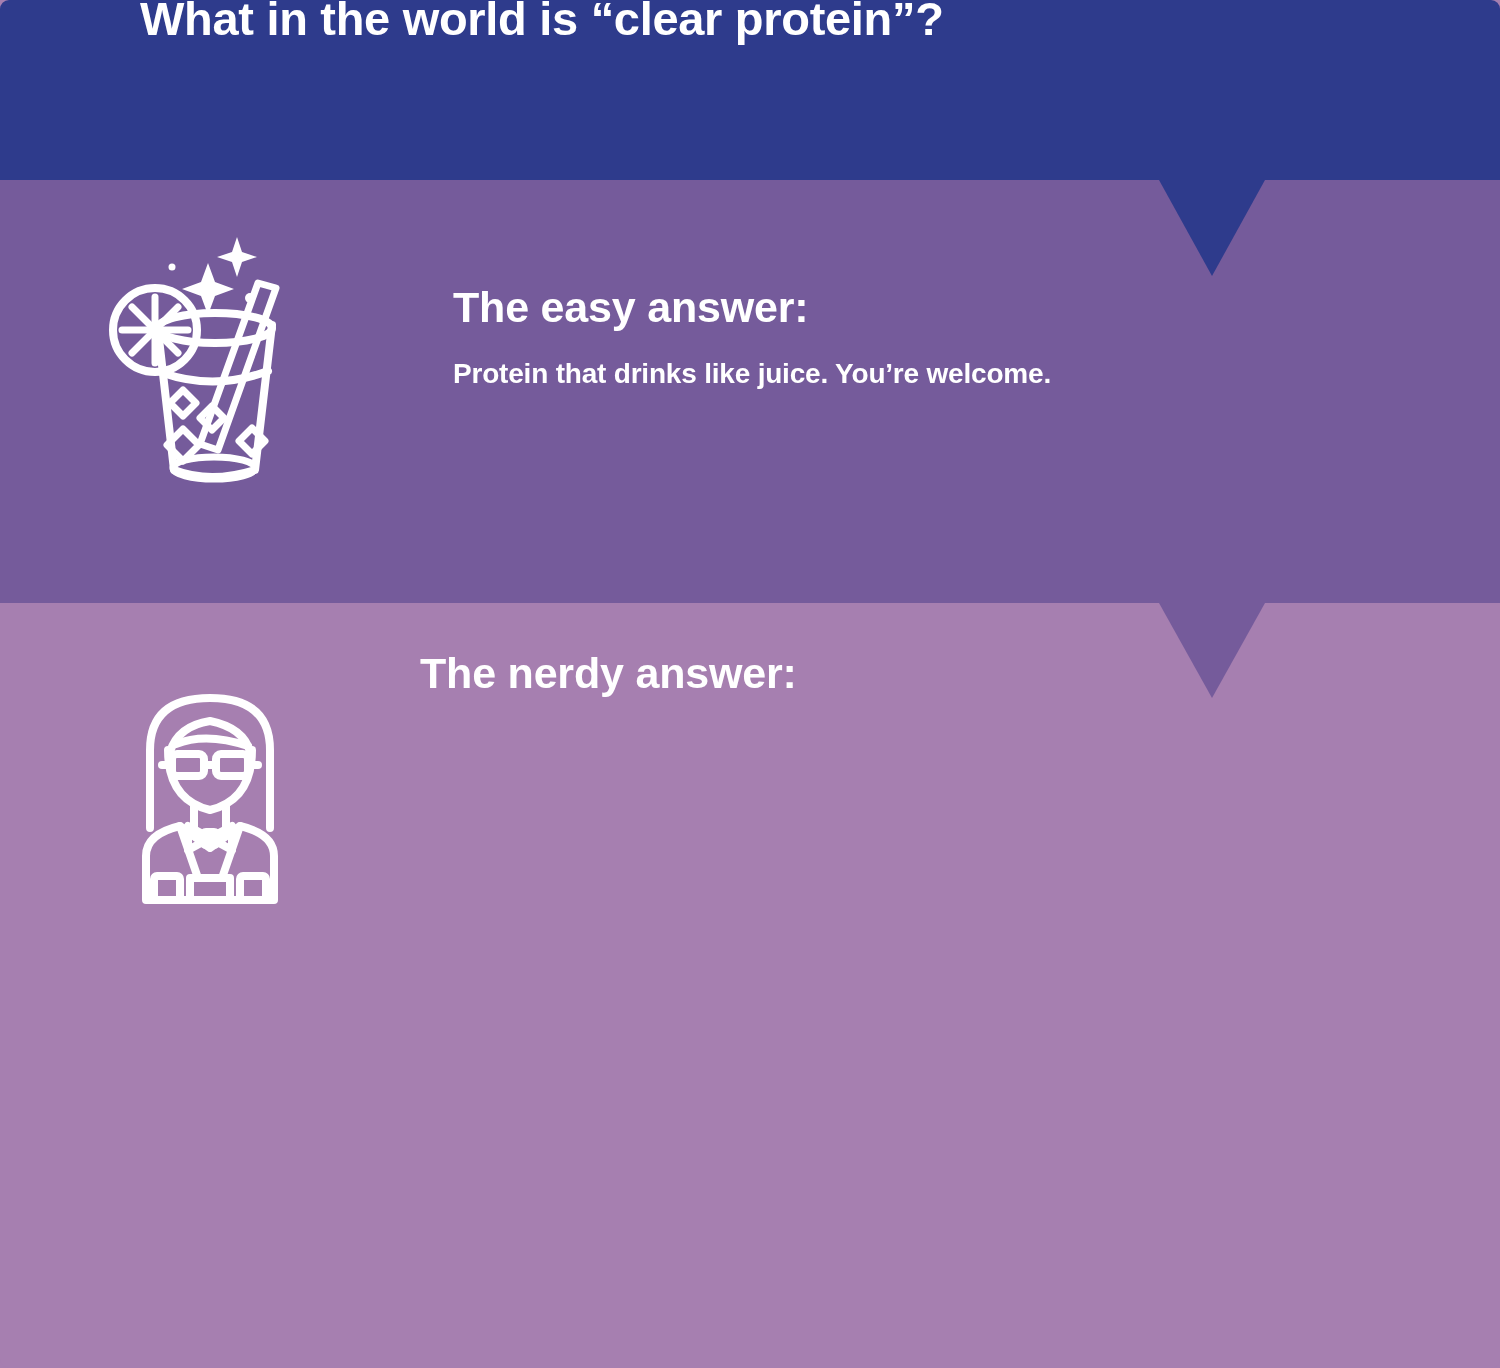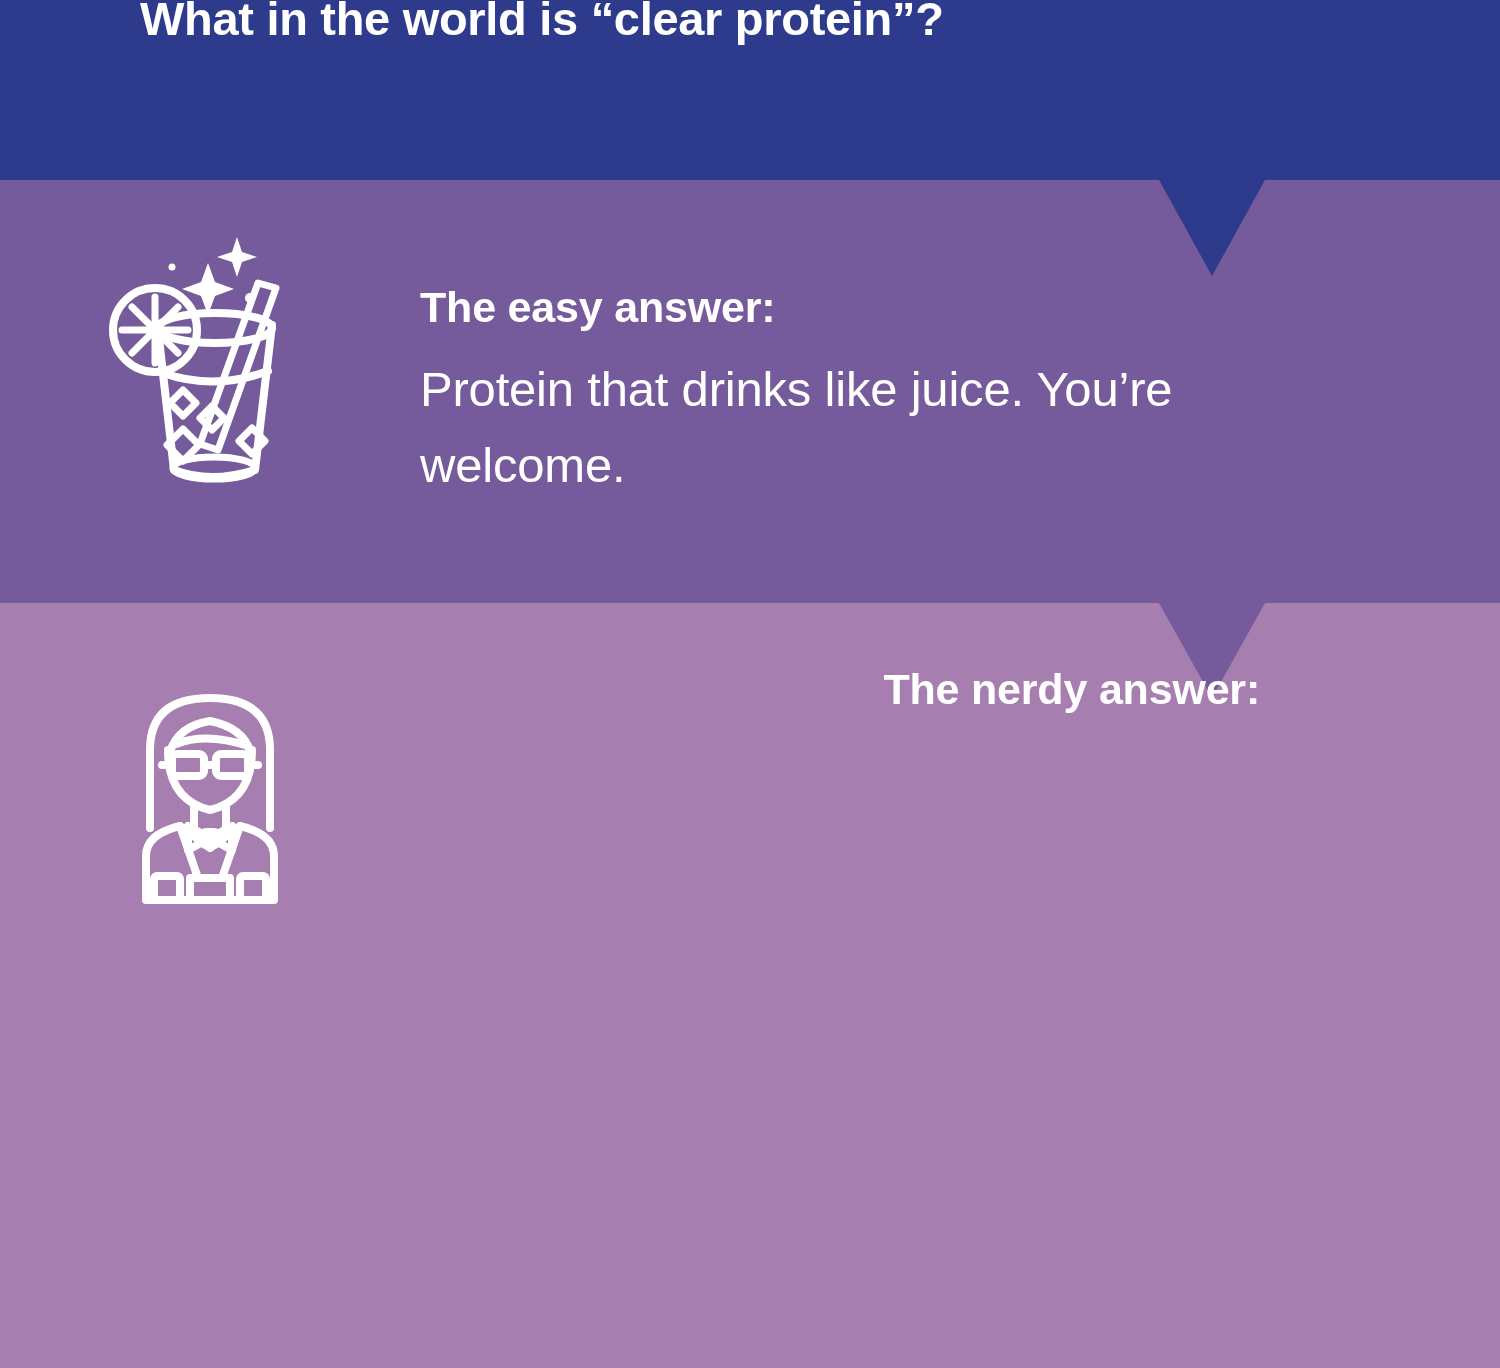--- a/index.html
+++ b/index.html
@@ -2,21 +2,21 @@
 <html><head>
 <meta charset="utf-8">
 <style>
   * { margin:0; padding:0; box-sizing:border-box; }
   html, body {
     width:1500px; height:1368px;
     font-family:"Liberation Sans", sans-serif;
     background:#A67FB0;
     overflow:hidden;
   }
-  #page { position:relative; width:1500px; height:1368px; overflow:hidden; }
+  #page { position:relative; width:1500px; height:1368px; overflow:hidden;border-radius:9px; }
 
   
   .band { position:absolute; left:0; width:1500px; }
   #band-header { top:0; height:180px; background:#2E3B8C; }
   #band-easy   { top:180px; height:423px; background:#755B9B; }
   #band-nerdy  { top:603px; height:765px; background:#A67FB0; }
 
   
   #page-title {
     position:absolute;
@@ -46,36 +46,36 @@
 
   .icon-col {
     width:420px;
     display:flex;
     justify-content:center;
   }
   #icon-col-easy  { padding-top:45px; }
   #icon-col-nerdy { padding-top:85px; }
 
   .text-col { width:840px; }
-  #text-col-easy  { padding-top:101px; }
-  #text-col-nerdy { padding-top:60px;text-align:right; }
+  #text-col-easy  { padding-top:101px;margin-left:33px; }
+  #text-col-nerdy { padding-top:44px; }
 
   .answer-heading {
     font-size:43px;
     font-weight:bold;
     color:#FFFFFF;
     line-height:52px;
     letter-spacing:-0.2px;
     margin-bottom:18px;
   }
   .answer-body {
-    font-size:49px;
-    font-weight:normal;
+    font-size:28px;
+    font-weight:bold;
     color:#FFFFFF;
-    line-height:76px;
+    line-height:45px;
     letter-spacing:-0.2px;
   }
   #answer-body-nerdy { max-width:790px; }
 
   
   .icon-svg { display:block; }
 </style>
 </head>
 <body>
 

